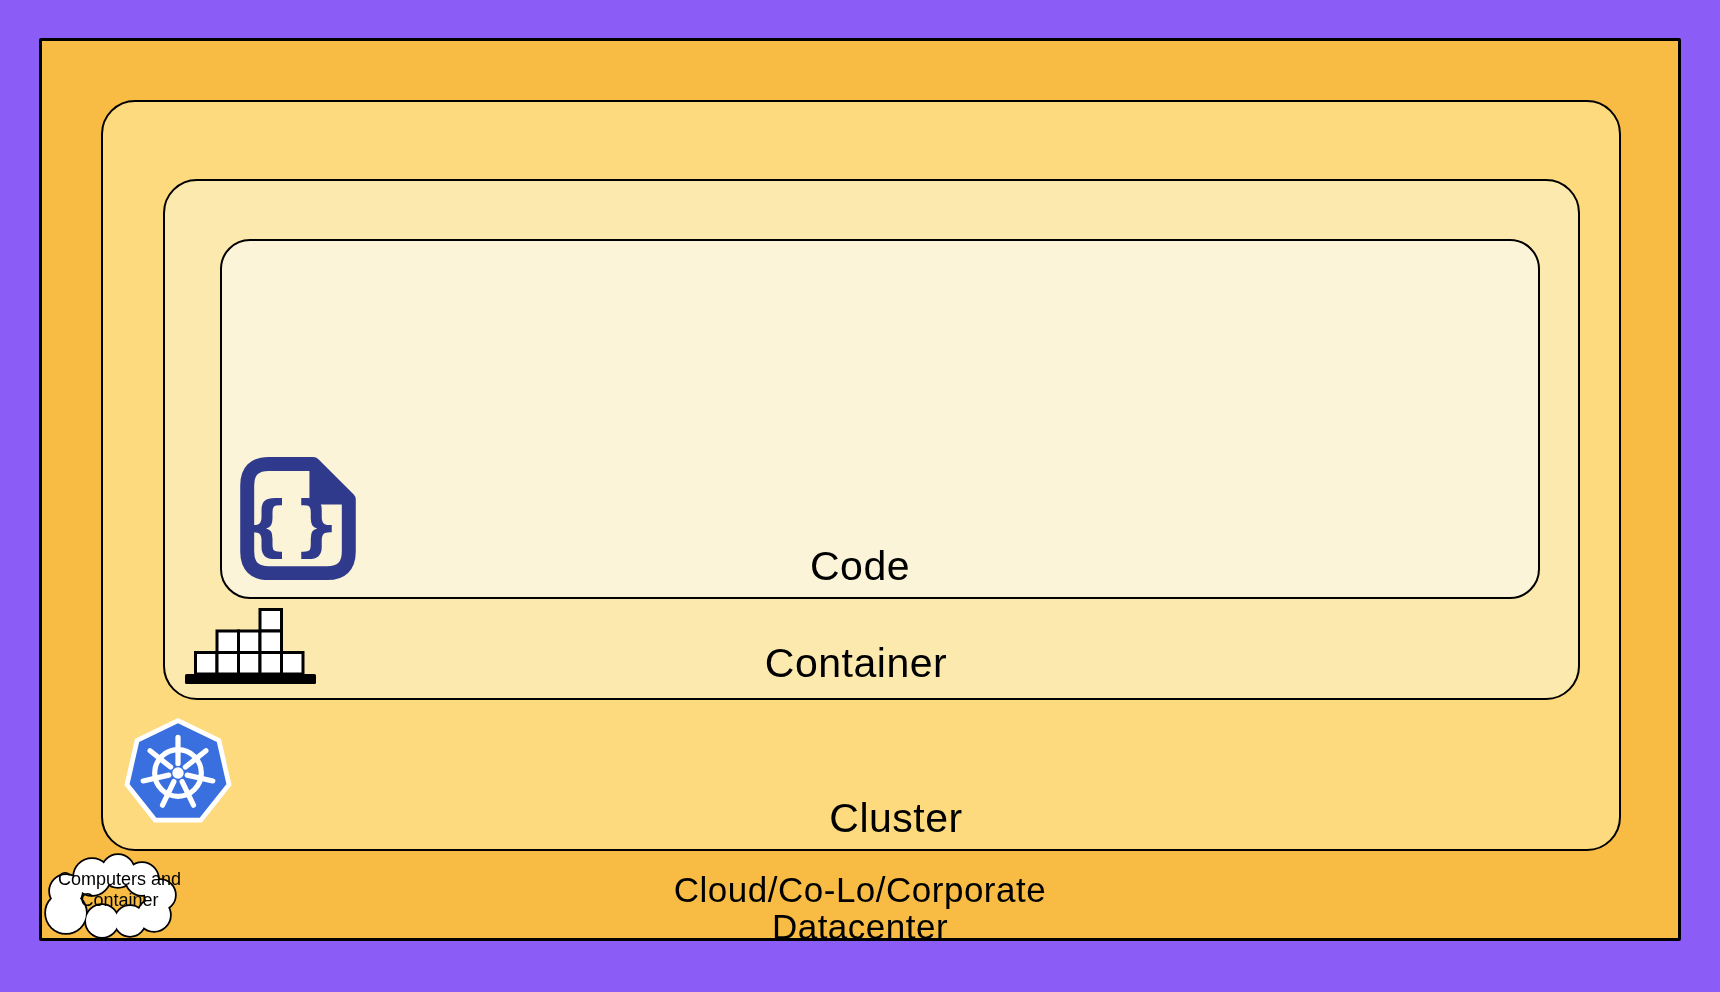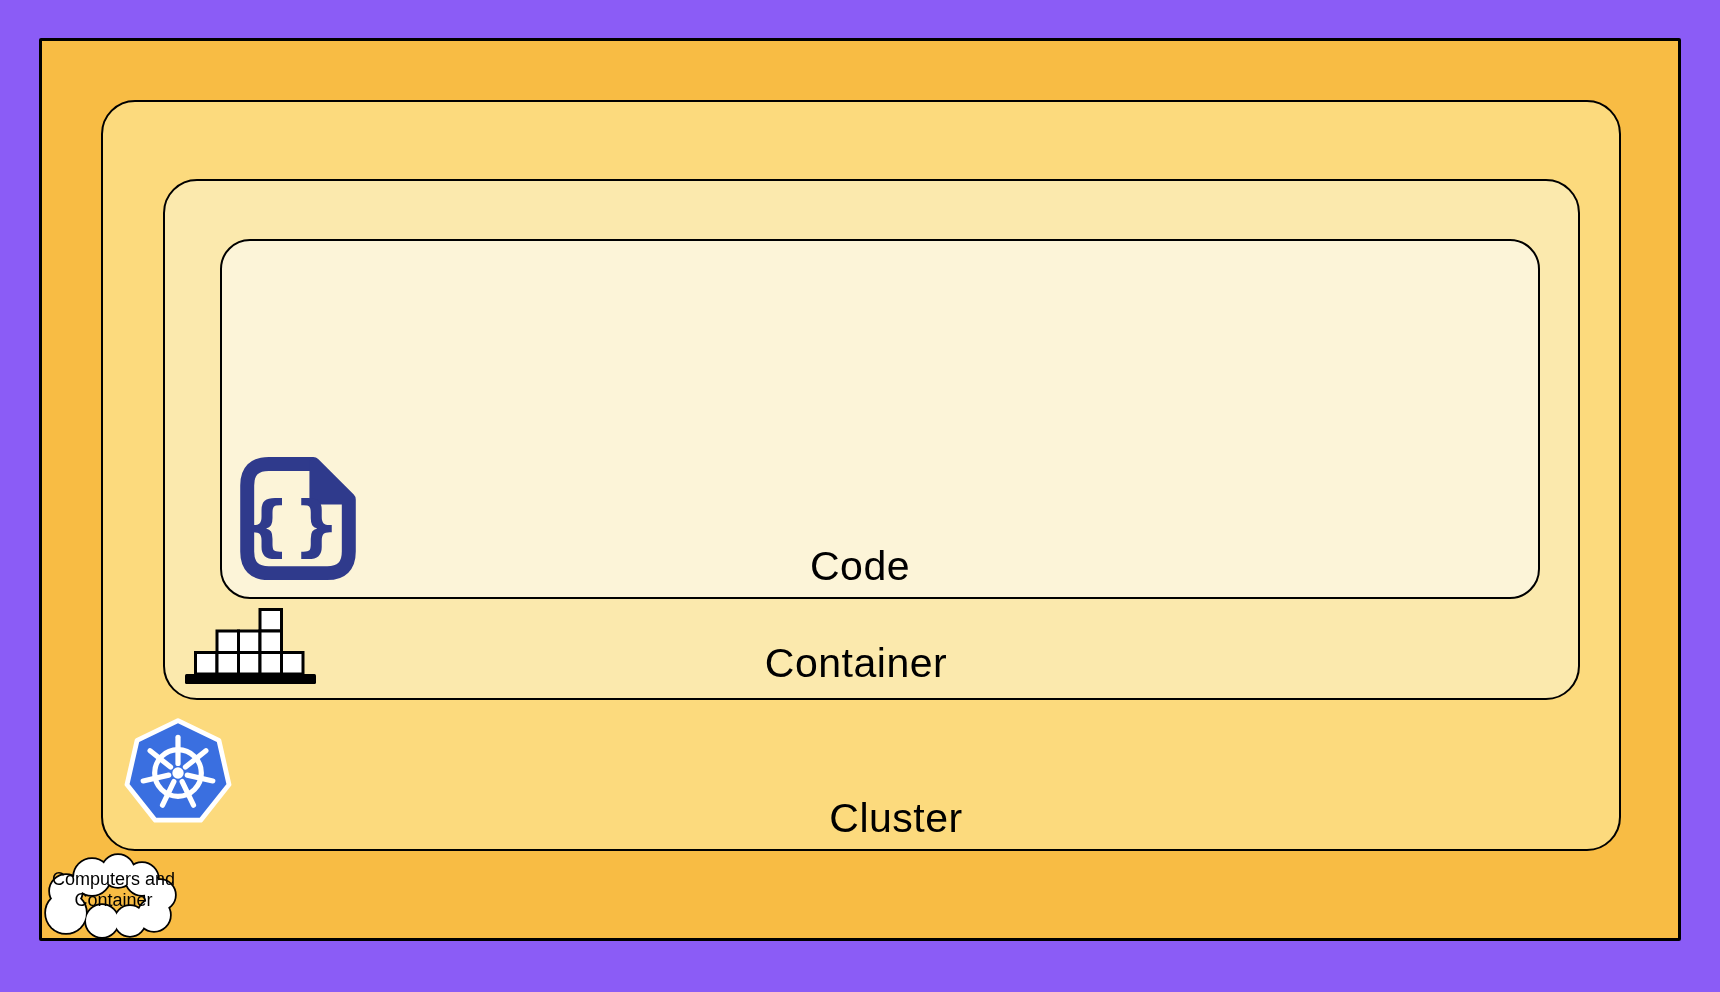--- a/index.html
+++ b/index.html
@@ -65,21 +65,21 @@
   }
   .icon {
     position: absolute;
   }
   #code-file-icon        { left: 237px; top: 455px; width: 122px; height: 127px; }
   #container-blocks-icon { left: 185px; top: 608px; width: 131px; height: 76px; }
   #kubernetes-icon       { left: 119px; top: 714px; width: 118px; height: 118px; }
   #cloud-callout         { left: 40px;  top: 847px; width: 147px; height: 95px; }
   #cloud-callout-text {
     position: absolute;
-    left: 0; top: 22px;
+    left: 6px; top: 22px;
     width: 100%;
     text-align: center;
     font-size: 18px;
     line-height: 21px;
     color: #000;
   }
   svg { display: block; width: 100%; height: 100%; }
 </style>
 </head>
 <body>
@@ -93,20 +93,24 @@
   <div class="layer layer-container" style="background-color: rgb(251, 233, 173);"></div>
 
   <div class="layer layer-code" style="background-color: rgb(252, 244, 216);"></div>
 
   <div class="layer-label" id="label-code">Code</div>
 
   <div class="layer-label" id="label-container">Container</div>
 
   <div class="layer-label" id="label-cluster">Cluster</div>
 
+  <div class="layer-label" id="label-datacenter">
+    <div>Cloud/Co-Lo/Corporate</div>
+    <div>Datacenter</div>
+  </div>
 
   <div class="icon" id="code-file-icon">
     <svg viewBox="0 0 96 100" xmlns="http://www.w3.org/2000/svg">
       <path d="M 60 7 H 25 Q 8 7 8 24 V 76 Q 8 93 25 93 H 71 Q 88 93 88 76 V 35 Z" fill="none" stroke="#2F3A8C" stroke-width="11" stroke-linejoin="round" stroke-linecap="round"></path>
       <path d="M 57 4 L 92 39 L 57 39 Z" fill="#2F3A8C"></path>
       <text x="44" y="73" text-anchor="middle" font-family="DejaVu Sans, Liberation Sans, sans-serif" font-size="52" font-weight="bold" letter-spacing="2" fill="#2F3A8C">{}</text>
     </svg>
   </div>
 
   <div class="icon" id="container-blocks-icon">

